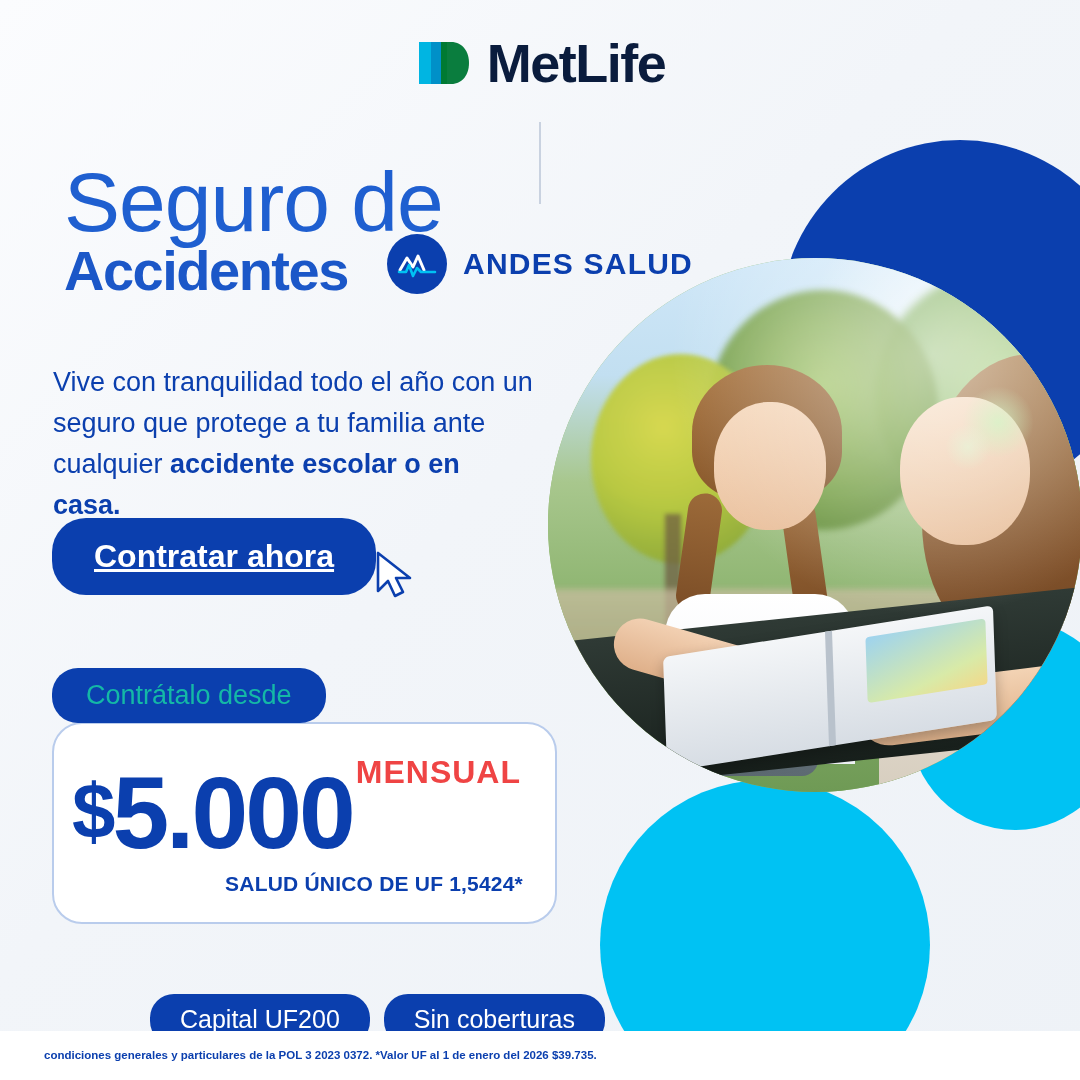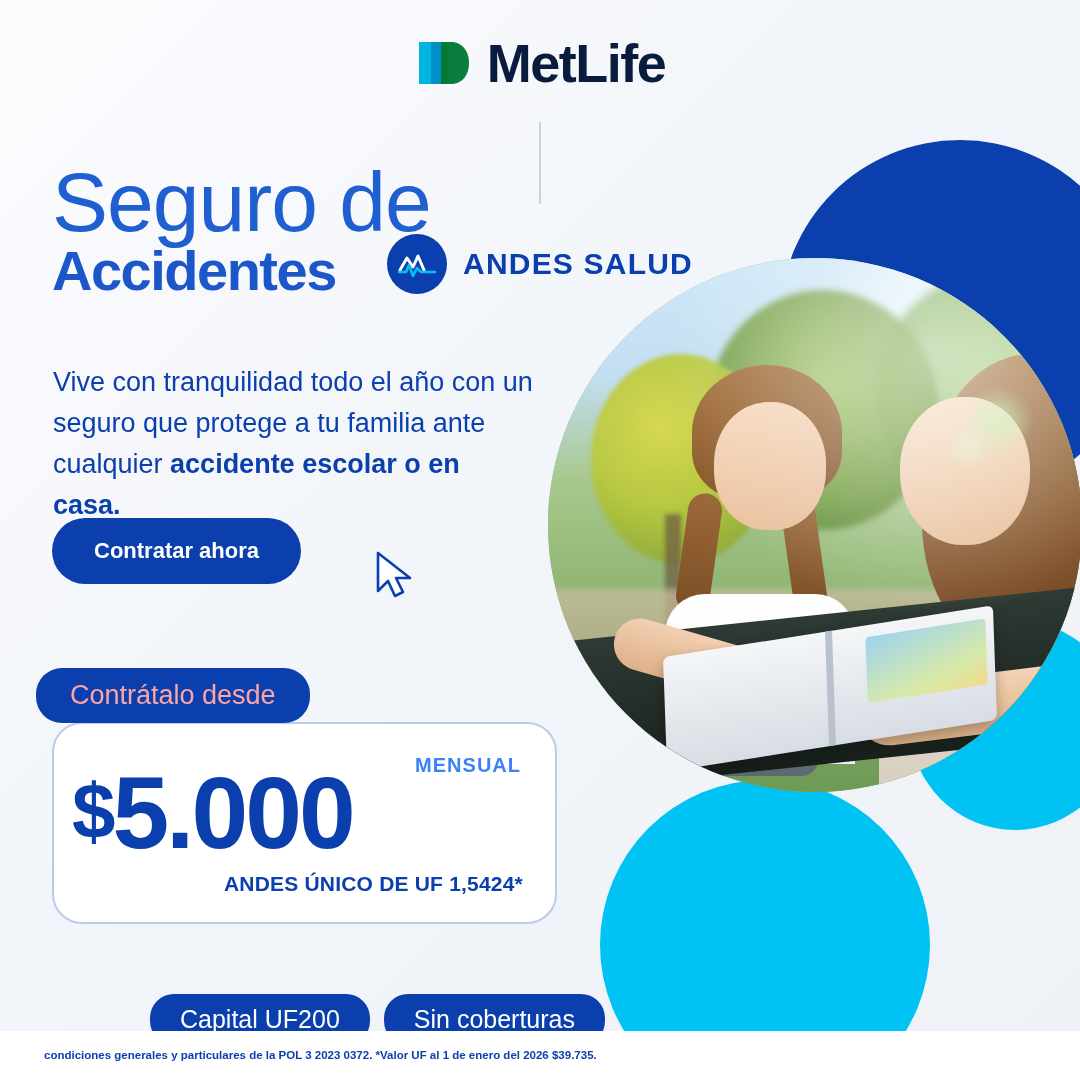--- a/index.html
+++ b/index.html
@@ -67,21 +67,21 @@
     display: flex; align-items: center; justify-content: center;
   }
   .andes-word {
     font-size: 30px; font-weight: bold; color: #0b3fae;
     letter-spacing: 1.2px;
   }
 
   
   .headline {
     position: absolute;
-    left: 52px; top: 160px;
+    left: 64px; top: 160px;
     z-index: 6;
   }
   .headline .line1 {
     font-size: 84px; font-weight: normal;
     color: #1f5fd0; line-height: 1.02;
     letter-spacing: -1px;
   }
   .headline .line2 {
     font-size: 56px; font-weight: bold;
     color: #1b57c8; line-height: 1.02;
@@ -102,56 +102,57 @@
 
   
   .cta {
     position: absolute;
     left: 52px; top: 518px;
     background: #0b3fae;
     color: #ffffff;
     border: none;
     border-radius: 34px;
     padding: 20px 42px;
-    font-size: 22px; font-weight: bold;
+    font-size: 32px; font-weight: bold;
     font-family: "Liberation Sans", sans-serif;
     cursor: pointer;
     z-index: 7;
+    text-decoration: underline;
   }
   .cursor-arrow {
     position: absolute;
     left: 372px; top: 549px;
     z-index: 8;
   }
 
   
   .price-tag {
     position: absolute;
-    left: 36px; top: 668px;
+    left: 52px; top: 668px;
     background: #0b3fae;
-    color: #fca5a5;
+    color: #14b8a6;
     border-radius: 26px;
     padding: 12px 34px;
     font-size: 27px;
     z-index: 7;
   }
   .price-card {
     position: absolute;
     left: 52px; top: 722px;
     width: 505px; height: 202px;
     background: #ffffff;
     border: 2px solid #b9ccec;
     border-radius: 30px;
     z-index: 6;
   }
   .mensual {
     position: absolute;
     right: 34px; top: 30px;
-    font-size: 20px; font-weight: bold;
-    color: #3b82f6; letter-spacing: 1px;
+    font-size: 32px; font-weight: bold;
+    color: #ef4444; letter-spacing: 1px;
   }
   .amount {
     position: absolute;
     left: 18px; top: 38px;
     font-size: 102px; font-weight: bold;
     color: #0b3fae;
     letter-spacing: -3px;
     line-height: 1;
   }
   .amount .cur { font-size: 78px; vertical-align: 10px; }
@@ -420,21 +421,21 @@
     <svg width="46" height="52" viewBox="0 0 46 52">
       <path d="M6 4 L6 42 L16 32 L23 47 L31 43 L24 29 L38 29 Z" fill="#ffffff" stroke="#0b3fae" stroke-width="2.6" stroke-linejoin="round"></path>
     </svg>
   </span>
 
   <div class="price-tag">Contrátalo desde</div>
 
   <div class="price-card">
     <div class="mensual">MENSUAL</div>
     <div class="amount"><span class="cur">$</span><span>5.000</span></div>
-    <div class="uf-note">ANDES ÚNICO DE UF 1,5424*</div>
+    <div class="uf-note">SALUD ÚNICO DE UF 1,5424*</div>
   </div>
 
   <div class="chips">
     <div class="chip">Capital UF200</div>
     <div class="chip">Sin coberturas</div>
   </div>
 
   <div class="footer">
     <p>condiciones generales y particulares de la POL 3 2023 0372. *Valor UF al 1 de enero del 2026 $39.735.</p>
   </div>

